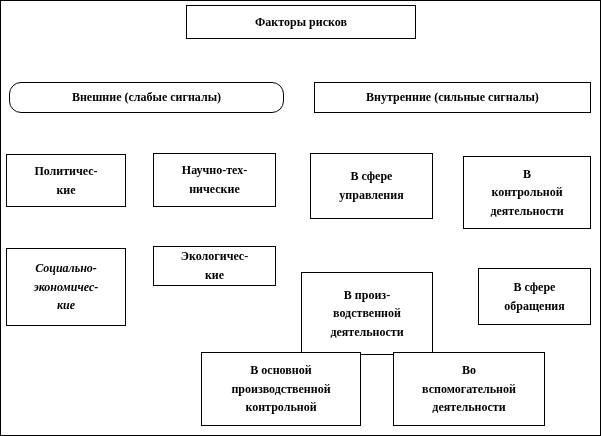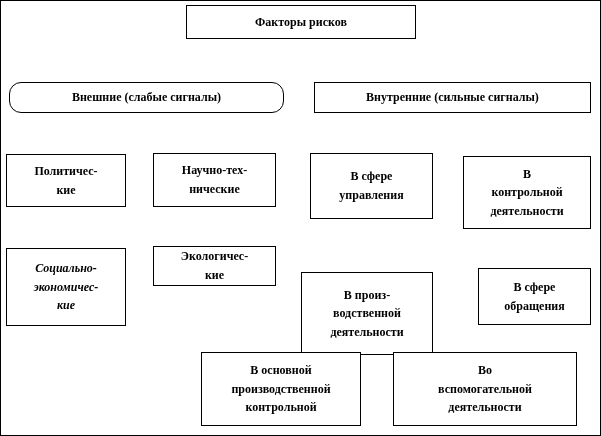--- a/index.html
+++ b/index.html
@@ -38,21 +38,21 @@
   .b-internal     { left: 313px; top: 81px;  width: 277px; height: 31px; }
   .b-political    { left: 5px;   top: 153px; width: 120px; height: 53px; text-align: center; }
   .b-scientific   { left: 152px; top: 152px; width: 123px; height: 54px; }
   .b-management   { left: 309px; top: 152px; width: 123px; height: 66px; }
   .b-control      { left: 462px; top: 155px; width: 128px; height: 73px; }
   .b-socioecon    { left: 5px;   top: 247px; width: 120px; height: 78px; font-style: italic; }
   .b-ecological   { left: 152px; top: 245px; width: 123px; height: 40px; }
   .b-production   { left: 300px; top: 247px; width: 132px; height: 83px; margin-top: 24px; }
   .b-circulation  { left: 477px; top: 267px; width: 113px; height: 57px; }
   .b-mainprod     { left: 200px; top: 351px; width: 160px; height: 74px; }
-  .b-auxiliary    { left: 392px; top: 351px; width: 184px; height: 74px; }
+  .b-auxiliary    { left: 392px; top: 351px; width: 152px; height: 74px; }
 </style>
 </head>
 <body>
 
 <div class="diagram">
 
   <div class="box b-title">Факторы рисков</div>
 
   <div class="box b-external">Внешние (слабые сигналы)</div>
 

